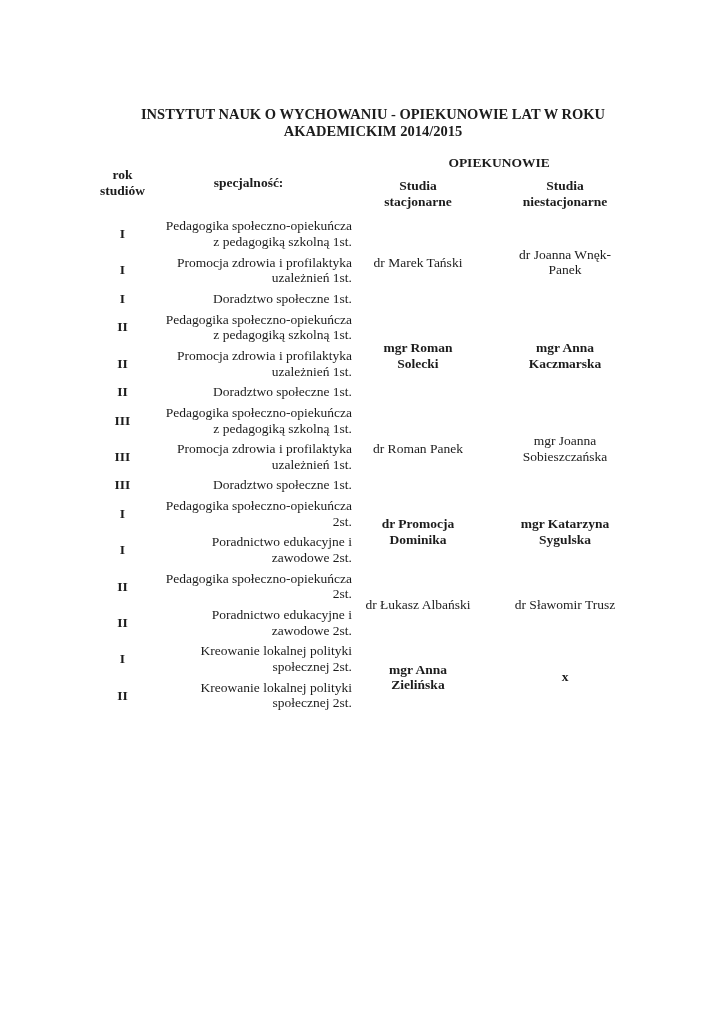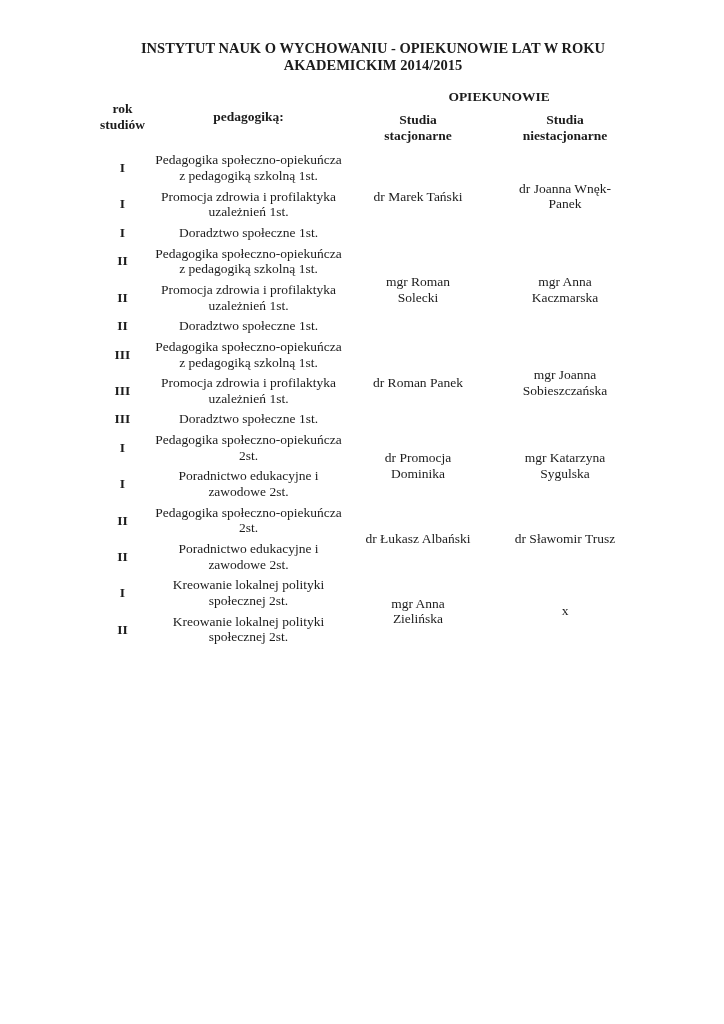--- a/index.html
+++ b/index.html
@@ -6,21 +6,21 @@
   body {
     width: 724px; height: 1024px;
     background: #ffffff;
     color: #1c1c1c;
     font-family: "Liberation Serif", "DejaVu Serif", serif;
   }
   .page {
     position: relative;
     width: 724px; height: 1024px;
     box-sizing: border-box;
-    padding: 40px 78px 0 100px;
+    padding: 106px 78px 0 100px;
     overflow: hidden;
   }
   .doc-title {
     width: 546px;
     text-align: center;
     font-weight: bold;
     font-size: 14.5px;
     line-height: 1.2;
     white-space: pre-line;
     margin: 0 0 9px 0;
@@ -48,52 +48,52 @@
     white-space: pre-line;
   }
   .h-opiek { height: 26px; vertical-align: middle; font-family: Liberation Serif, serif; }
   .h-studia { height: 36px; vertical-align: middle; padding-bottom: 4px; margin-top: 27px; }
   td.year {
     text-align: center;
     font-weight: bold;
     vertical-align: middle;
   }
   td.spec {
-    text-align: center;
+    text-align: right;
     white-space: pre-line;
     padding: 2.5px 0 2.5px 0;
     vertical-align: middle;
   }
   td.sup {
     text-align: center;
     white-space: pre-line;
     vertical-align: middle;
   }
-  td.sup.bold { font-weight: normal; }
+  td.sup.bold { font-weight: bold; }
 </style>
 </head>
 <body>
 
 <div class="page">
 
   <h1 class="doc-title">INSTYTUT NAUK O WYCHOWANIU - OPIEKUNOWIE LAT W ROKU
 AKADEMICKIM 2014/2015</h1>
 
   <table class="main">
     <colgroup>
       <col class="c-year">
         <col class="c-spec">
         <col class="c-stac">
         <col class="c-niest">
     </colgroup>
     <thead>
       <tr>
         <th rowspan="2">rok
 studiów</th>
-        <th rowspan="2">pedagogiką:</th>
+        <th rowspan="2">specjalność:</th>
         <th colspan="2" class="h-opiek">OPIEKUNOWIE</th>
       </tr>
       <tr>
         <th class="h-studia">Studia
 stacjonarne</th>
         <th class="h-studia">Studia
 niestacjonarne</th>
       </tr>
     </thead>
     <tbody>

